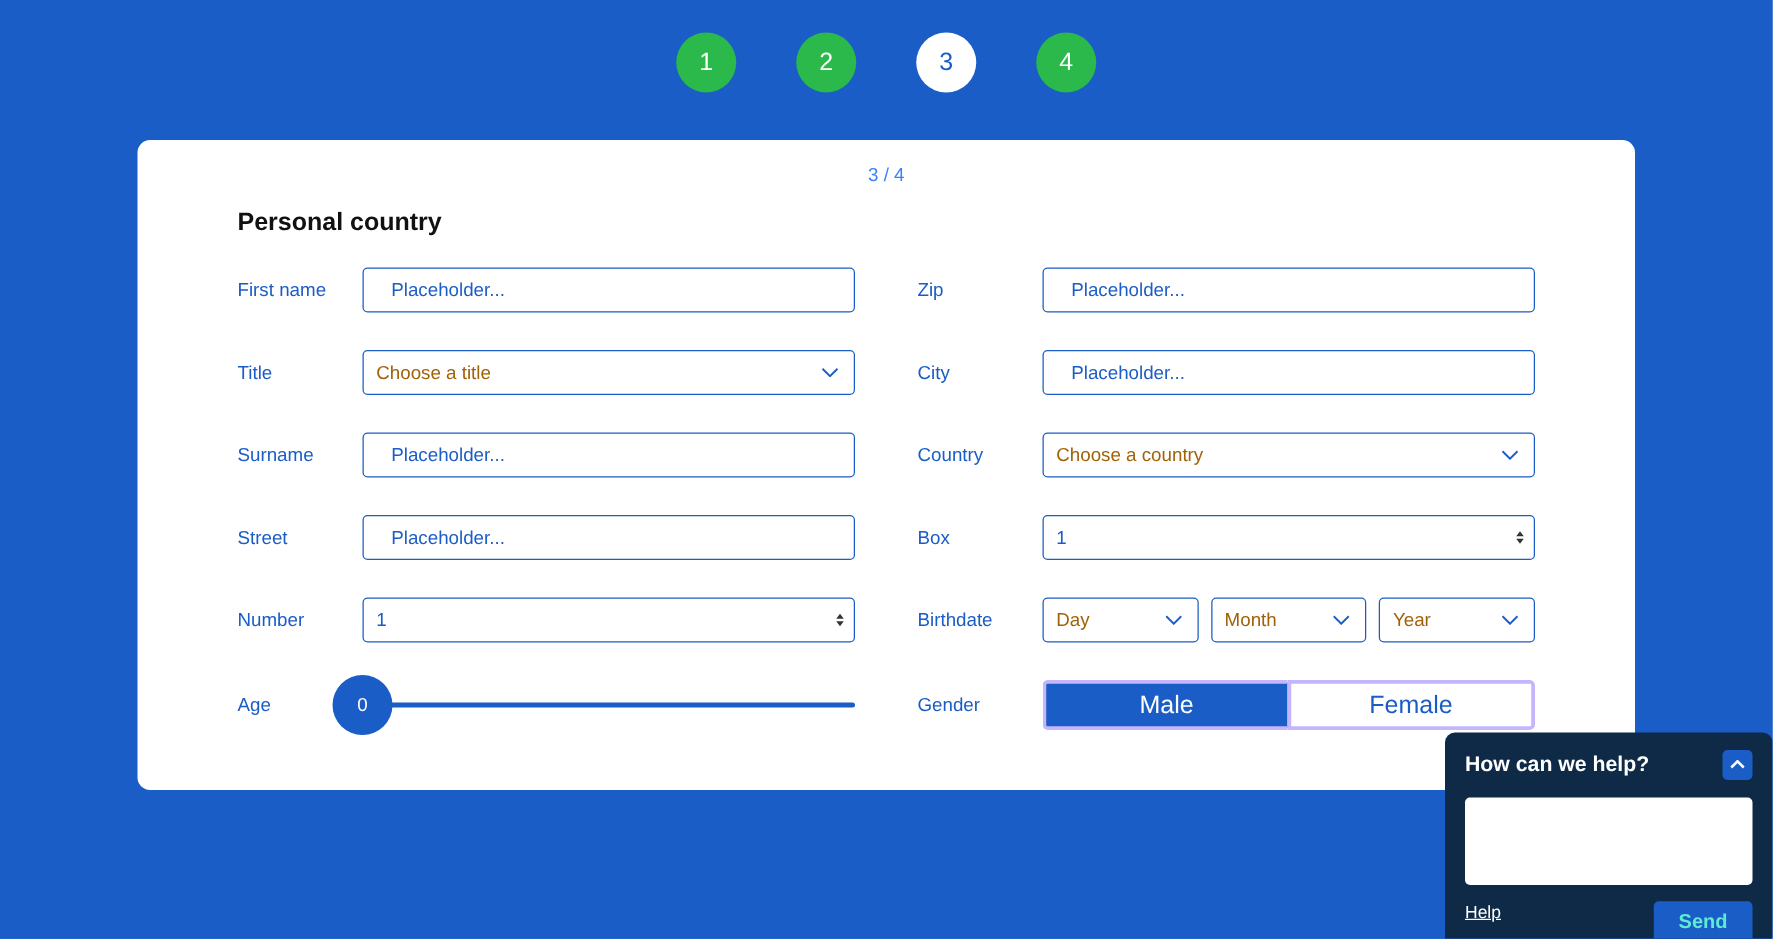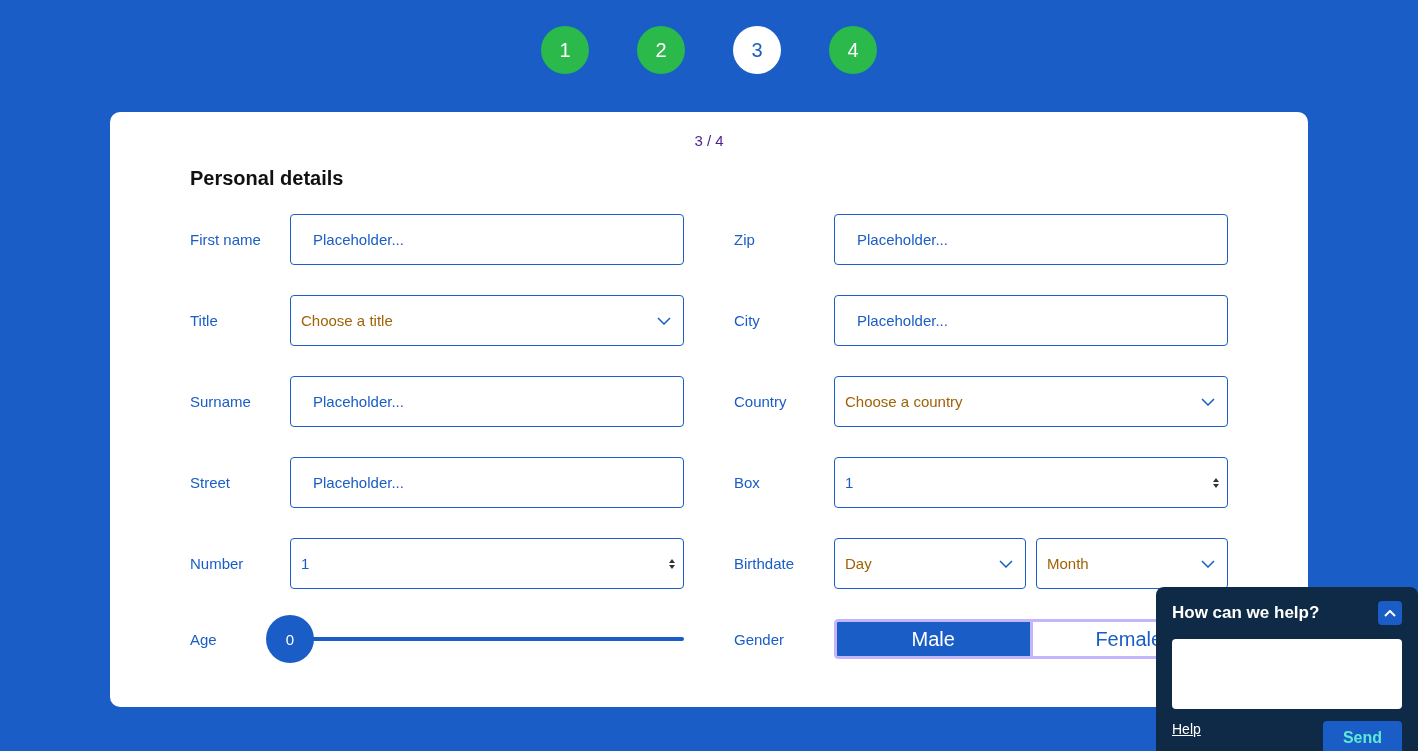--- a/index.html
+++ b/index.html
@@ -40,21 +40,21 @@
     width: 1198px;
     margin: 38px auto 0;
     background: #fff;
     border-radius: 10px;
     padding: 20px 80px 48px;
     position: relative;
   }
   .page-count {
     text-align: center;
     font-size: 15px;
-    color: #4c1d95;
+    color: #3b82f6;
     margin-bottom: 18px;
   }
   .section-title {
     font-size: 20px;
     font-weight: 700;
     color: #111;
     margin-bottom: 24px;
   }
   .form-grid {
     display: flex;
@@ -75,21 +75,21 @@
     width: 100px;
     font-size: 15px;
     color: #1a5dc6;
     flex-shrink: 0;
   }
   .field-control {
     flex: 1;
   }
   .text-input, .select-box, .number-input {
     width: 100%;
-    height: 51px;
+    height: 36px;
     border: 1px solid #1a5dc6;
     border-radius: 4px;
     padding: 0 12px;
     font-size: 15px;
     color: #1a5dc6;
     background: #fff;
     display: flex;
     align-items: center;
     justify-content: space-between;
   }
@@ -259,21 +259,21 @@
 
 <div class="steps">
   <div class="step">1</div>
   <div class="step">2</div>
   <div class="step active">3</div>
   <div class="step">4</div>
 </div>
 
 <div class="card">
   <div class="page-count">3 / 4</div>
-  <div class="section-title">Personal details</div>
+  <div class="section-title">Personal country</div>
 
   <div class="form-grid">
 
     <div class="col">
 
       <div class="field-row">
         <div class="field-label">First name</div>
         <input class="text-input field-control" type="text" placeholder="Placeholder..." style="">
       </div>
 
@@ -367,20 +367,28 @@
               </span>
           </div>
           <div class="select-box">
             <span class="select-value">Month</span>
             <span class="chevron-icon">
                 <svg width="14" height="8" viewBox="0 0 14 8">
                   <path d="M1 1 L7 7 L13 1" stroke="#1a5dc6" stroke-width="1.5" fill="none"></path>
                 </svg>
               </span>
           </div>
+          <div class="select-box">
+            <span class="select-value">Year</span>
+            <span class="chevron-icon">
+                <svg width="14" height="8" viewBox="0 0 14 8">
+                  <path d="M1 1 L7 7 L13 1" stroke="#1a5dc6" stroke-width="1.5" fill="none"></path>
+                </svg>
+              </span>
+          </div>
         </div>
       </div>
 
       <div class="field-row">
         <div class="field-label">Gender</div>
         <div class="toggle-group field-control">
           <div class="toggle-btn active">Male</div>
           <div class="toggle-btn inactive">Female</div>
         </div>
       </div>

